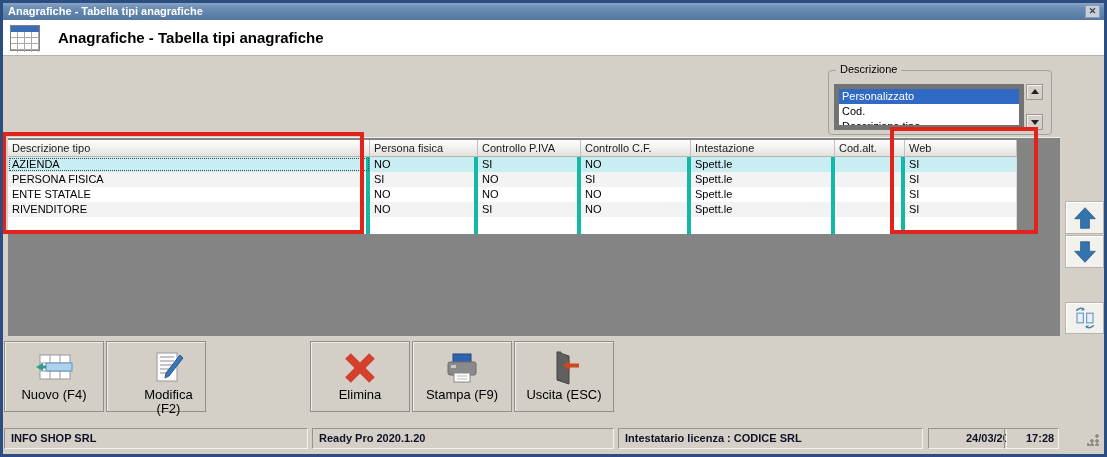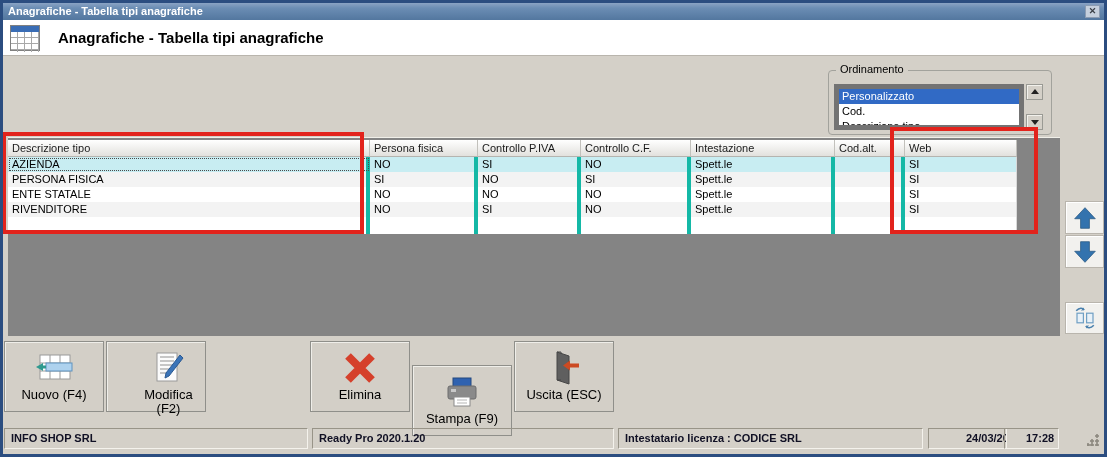--- a/index.html
+++ b/index.html
@@ -110,21 +110,21 @@
 
   <div class="header">
     <div class="header-icon">
       <div class="hi-top"></div>
         <div class="hi-grid"></div>
     </div>
     <div class="header-title">Anagrafiche - Tabella tipi anagrafiche</div>
   </div>
 
   <div class="groupbox">
-    <div class="groupbox-label">Ordinamento</div>
+    <div class="groupbox-label">Descrizione</div>
     <div class="listbox">
       <div class="lb-item selected">Personalizzato</div>
       <div class="lb-item">Cod.</div>
       <div class="lb-item">Descrizione tipo</div>
     </div>
     <div class="lb-scroll">
       <div class="sc-btn up">
           <div class="tri-up"></div>
         </div>
       <div class="sc-btn down">
@@ -251,21 +251,21 @@
 
   <div class="toolbar-btn" style="left:310px;">
     <div class="tb-icon">
       <svg width="34" height="34" viewBox="0 0 34 34">
         <path d="M5 5 L29 29 M29 5 L5 29" stroke="#d5402b" stroke-width="8"></path>
       </svg>
     </div>
     <div class="tb-label">Elimina</div>
   </div>
 
-  <div class="toolbar-btn" style="left:412px;margin-top:24px;">
+  <div class="toolbar-btn" style="left:412px;">
     <div class="tb-icon">
       <svg width="38" height="34" viewBox="0 0 38 34">
         <rect x="10" y="3" width="18" height="9" fill="#2f62b0" stroke="#24497f"></rect>
         <rect x="5" y="11" width="28" height="13" rx="2" fill="#8a8a8a" stroke="#6d6d6d"></rect>
         <rect x="8" y="14" width="5" height="3" fill="#c9c9c9"></rect>
         <rect x="11" y="22" width="16" height="9" fill="#ffffff" stroke="#8a8a8a"></rect>
         <line x1="14" y1="25" x2="24" y2="25" stroke="#b5b5b5"></line>
         <line x1="14" y1="28" x2="24" y2="28" stroke="#b5b5b5"></line>
       </svg>
     </div>

